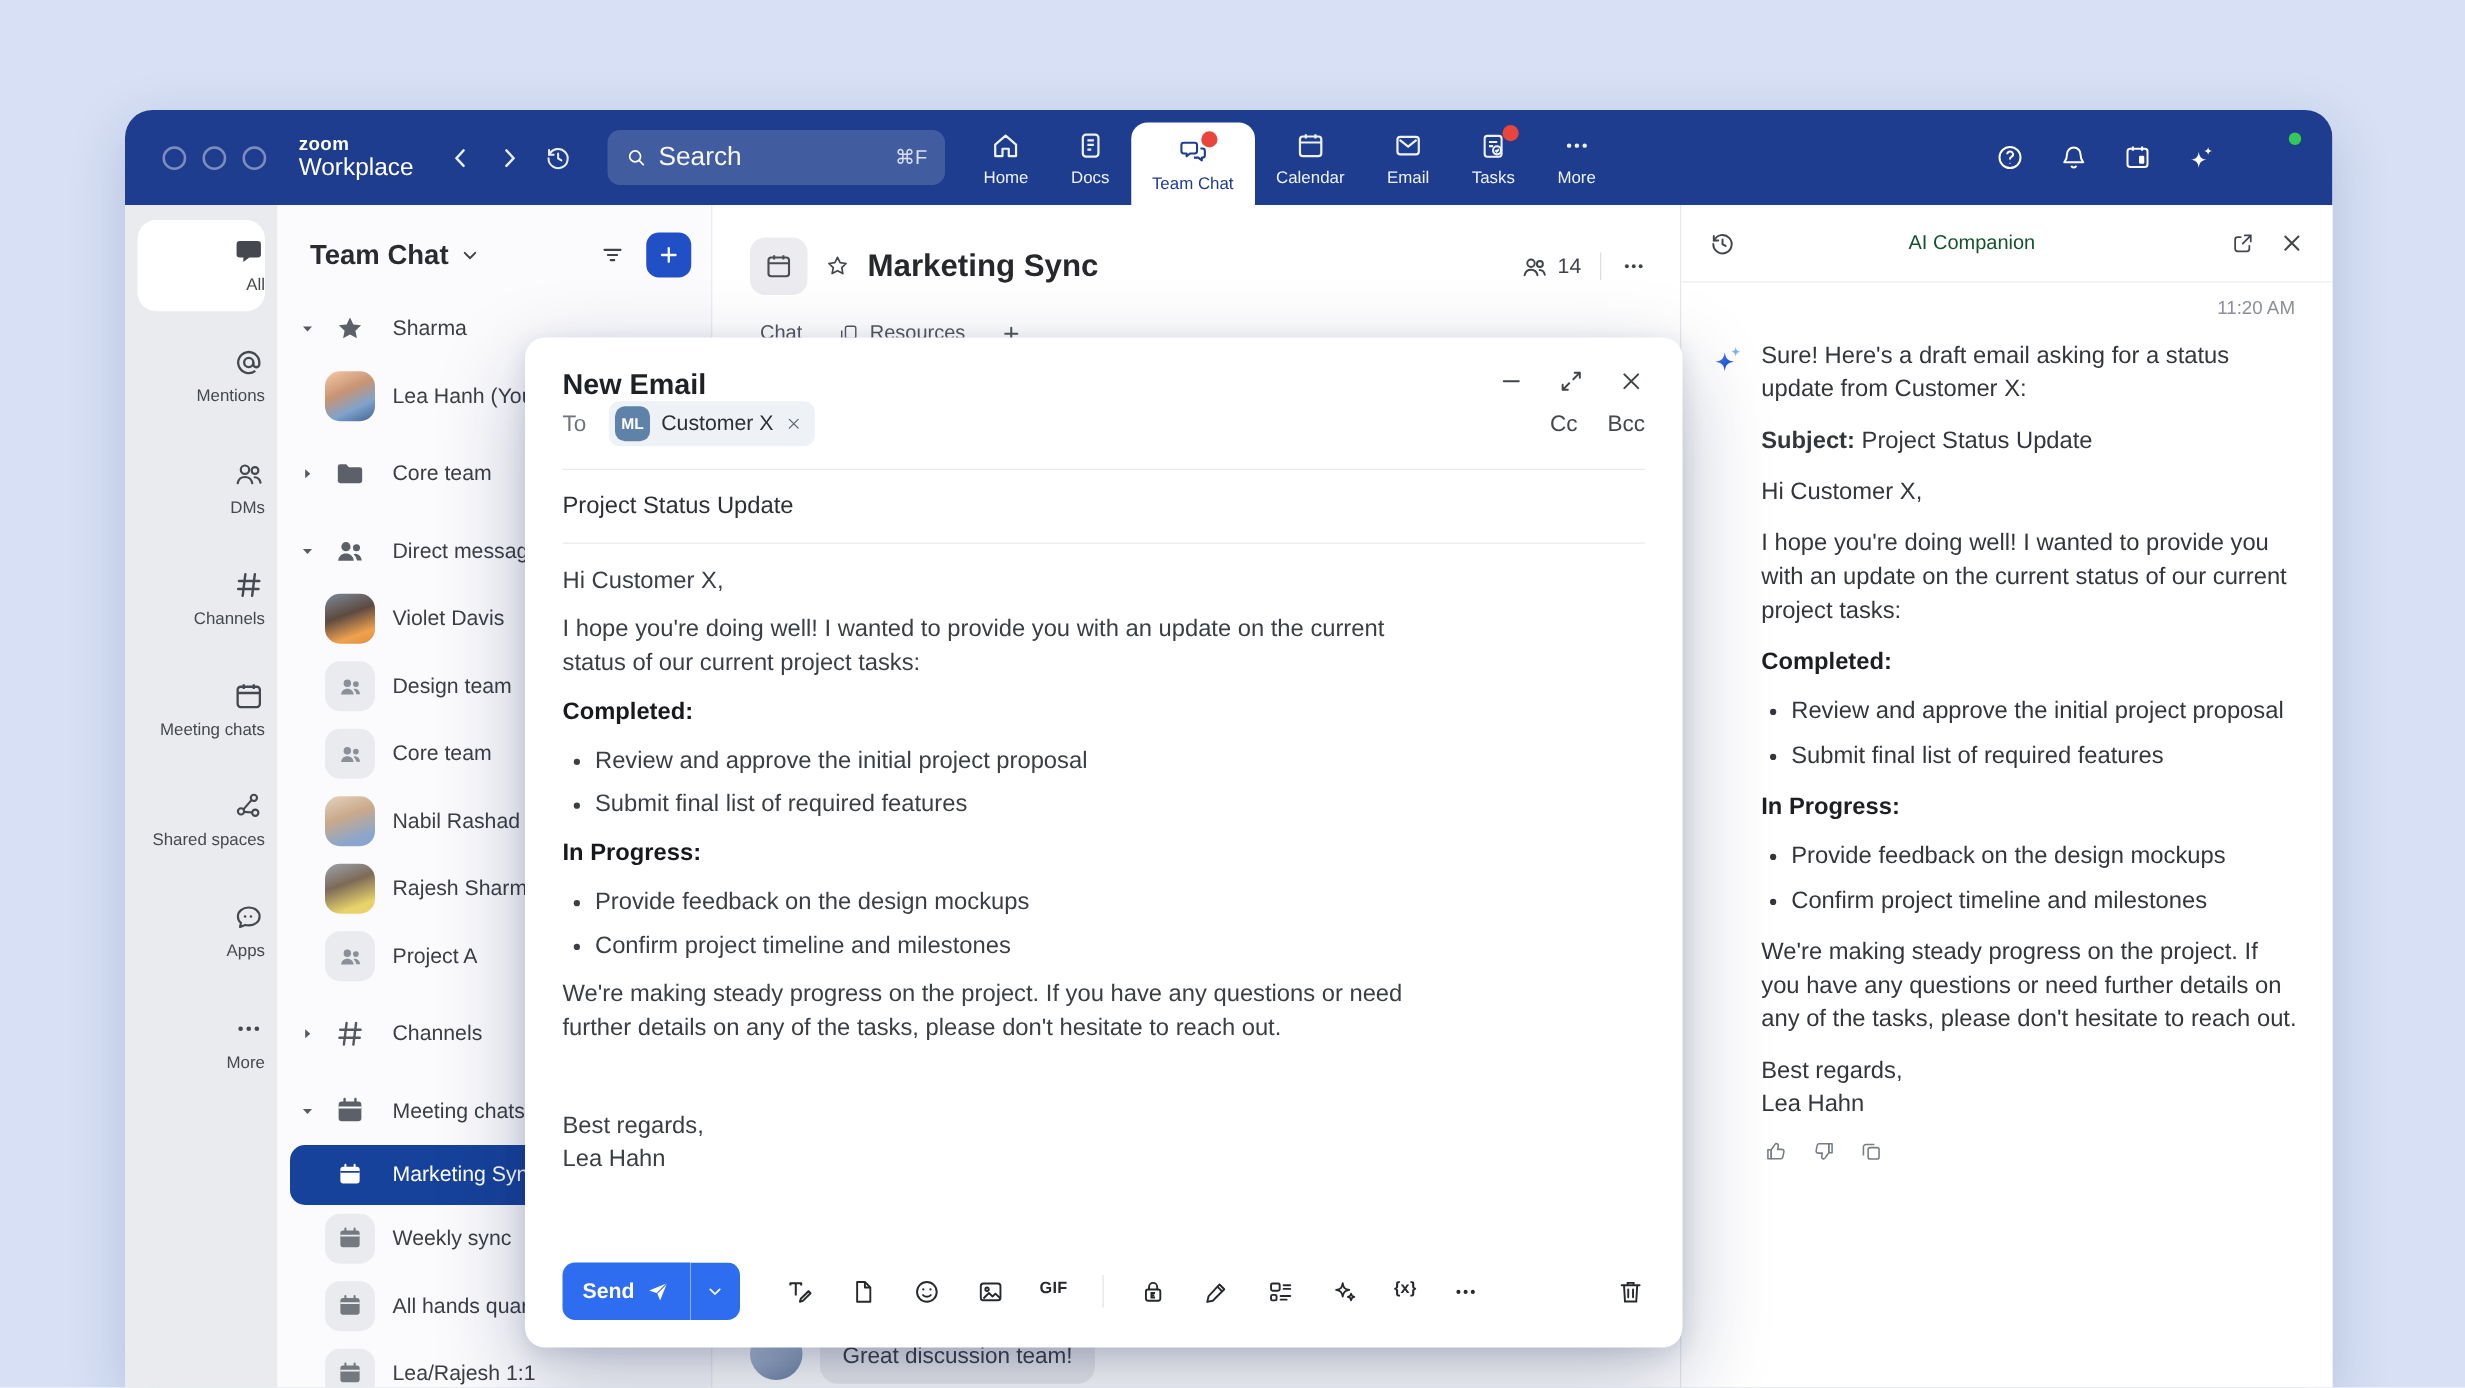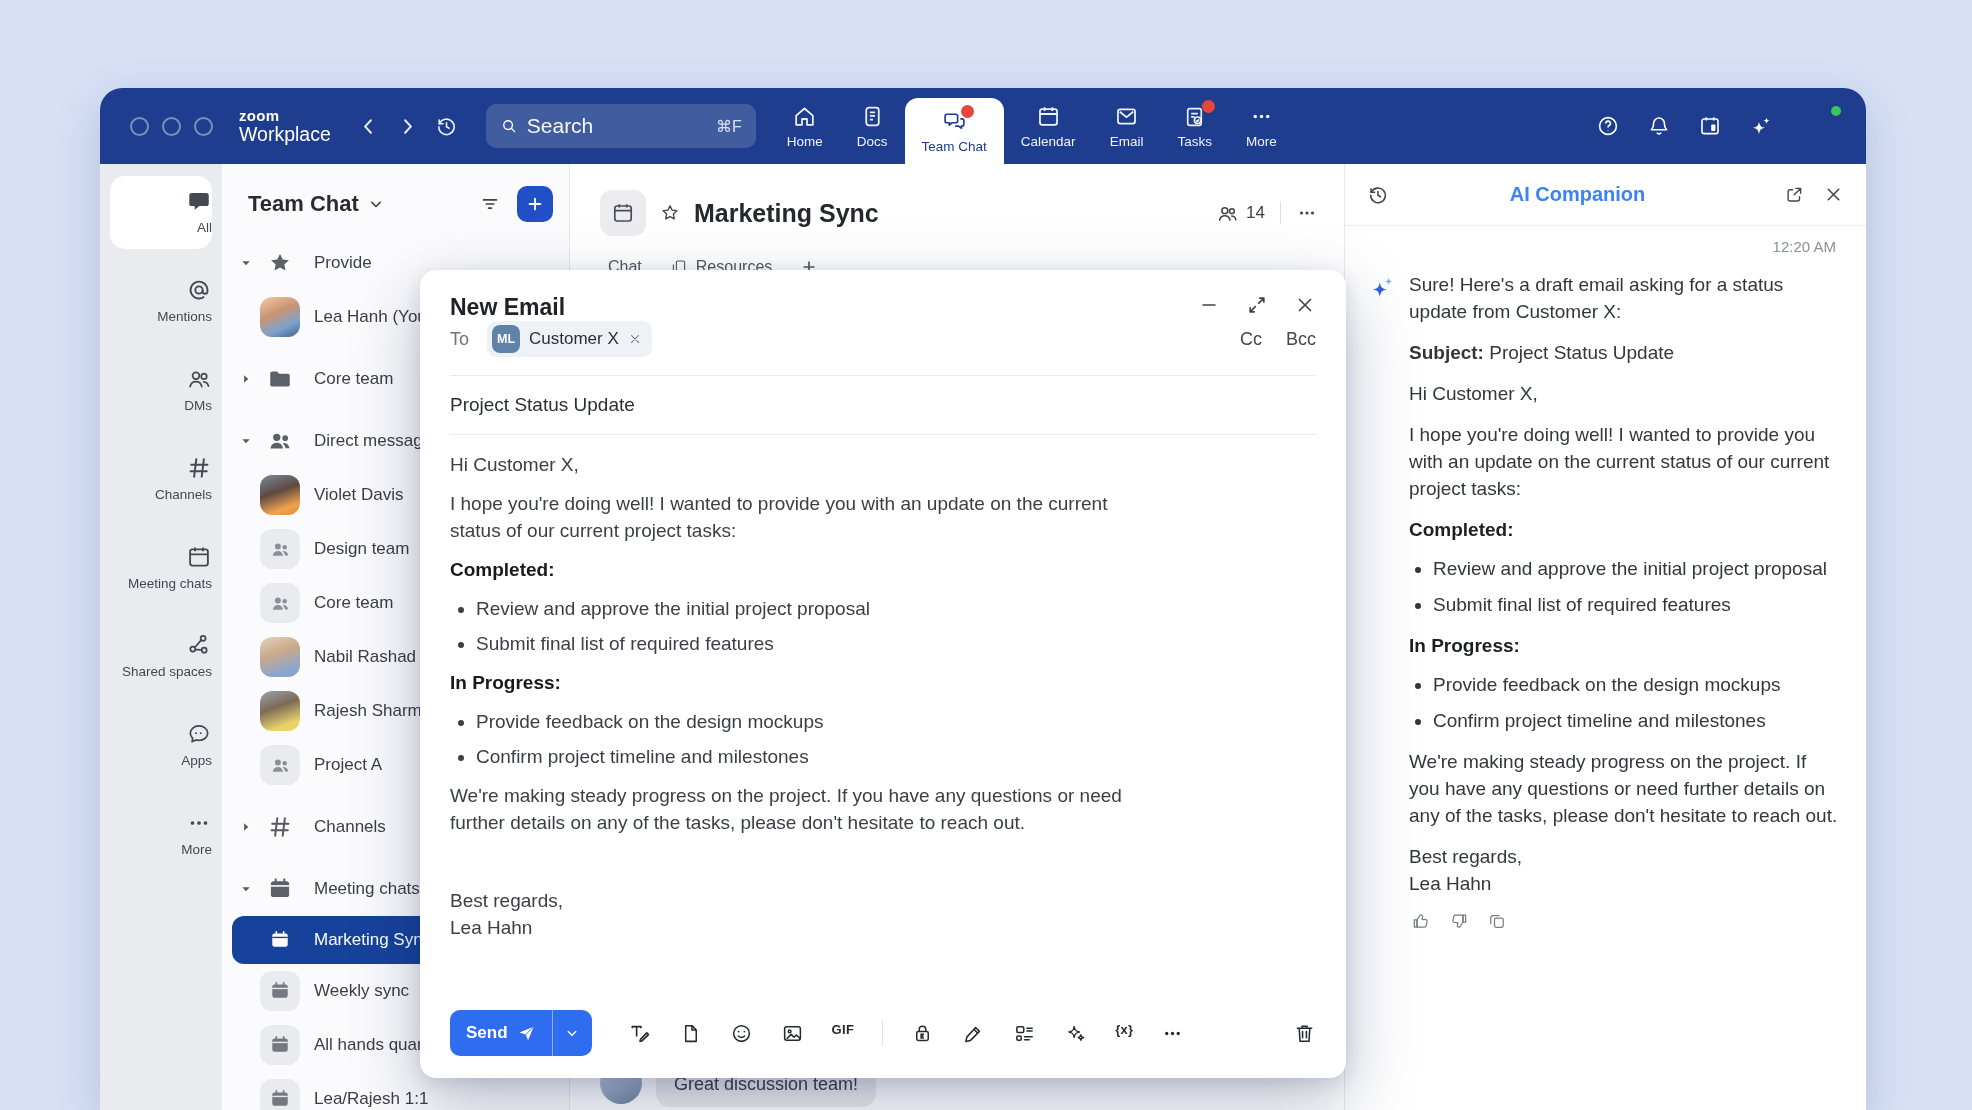--- a/index.html
+++ b/index.html
@@ -111,21 +111,21 @@
   .tabplus { width:18px; height:18px; color:#53575e; cursor:pointer; }
   .bottom-msg { position:absolute; left:30px; top:898px; display:flex; gap:14px; align-items:flex-start; }
   .bm-av { width:42px; height:42px; border-radius:50%; flex:0 0 42px;
     background:linear-gradient(160deg,#d4dceb 0%,#9fb0c8 55%,#6a7f9f 100%); }
   .bm-bubble { background:#ececef; border-radius:14px; padding:12px 18px; font-size:18px; color:#3c4046; white-space:nowrap; }
 
   
   .ai { width:522px; flex:0 0 522px; border-left:1px solid #e7e8ec; background:#fff; display:flex; flex-direction:column; }
   .ai-head { height:62px; flex:0 0 62px; display:flex; align-items:center; padding:0 22px; border-bottom:1px solid #ededf0; }
   .hic { width:22px; height:22px; color:#43464c; cursor:pointer; }
-  .ai-title { flex:1; text-align:center; font-size:20px; font-weight:700; color:#3b82f6; }
+  .ai-title { flex:1; text-align:center; font-size:16px; font-weight:400; color:#14532d; }
   .ric { width:21px; height:21px; color:#43464c; margin-left:18px; cursor:pointer; }
   .ai-body { flex:1; overflow:hidden; padding:0 26px 0 24px; }
   .ai-bubble { margin-left:auto; margin-top:-14px; max-width:432px; width:fit-content; background:#e1ecfc;
     border-radius:14px; padding:14px 18px; font-size:19px; line-height:27px; color:#2e3238; }
   .ai-time { text-align:right; color:#8b9099; font-size:15px; margin:12px 4px 16px; }
   .ai-resp { display:flex; gap:13px; }
   .ai-spark { width:27px; height:27px; flex:0 0 27px; margin-top:3px; }
   .ai-text { font-size:19px; line-height:27px; color:#33373d; max-width:436px; }
   .ai-text p { margin:0 0 14px; }
   .ai-text .hh { font-weight:700; color:#1d1f23; margin:2px 0 12px; }
@@ -433,21 +433,21 @@
                 <path d="M6.5 9.2h11L12 15.4Z"></path>
               </svg>
             </span>
             <span class="slot">
               <span class="cicon">
                 <svg viewBox="0 0 24 24" fill="currentColor">
                   <path d="m12 3.6 2.5 5.2 5.7.7-4.2 3.9 1.1 5.6L12 16.2 6.9 19l1.1-5.6-4.2-3.9 5.7-.7Z"></path>
                 </svg>
               </span>
             </span>
-            <span class="clabel">Provide</span>
+            <span class="clabel">Sharma</span>
           </div>
           <div class="crow">
             <span class="caret empty"></span>
             <span class="slot">
               <span class="av p1"></span>
             </span>
             <span class="clabel">Lea Hanh (You)</span>
           </div>
           <div class="crow sect">
             <span class="caret">
@@ -725,21 +725,21 @@
               <path d="M9.8 6.5H7A2.3 2.3 0 0 0 4.7 8.8v8.4A2.3 2.3 0 0 0 7 19.5h8.4a2.3 2.3 0 0 0 2.3-2.3v-2.8"></path>
             </svg>
           </span>
         <span class="ric">
             <svg viewBox="0 0 24 24" fill="none" stroke="currentColor" stroke-width="1.8" stroke-linecap="round">
               <path d="m6 6 12 12M18 6 6 18"></path>
             </svg>
           </span>
       </div>
       <div class="ai-body">
-        <div class="ai-time">12:20 AM</div>
+        <div class="ai-time">11:20 AM</div>
         <div class="ai-resp">
           <span class="ai-spark">
               <svg viewBox="0 0 24 24">
                 <defs>
                   <linearGradient id="gsb" x1="0" y1="0" x2="1" y2="1">
                     <stop offset="0" stop-color="#3b82f6"></stop>
                     <stop offset="1" stop-color="#1d43c0"></stop>
                   </linearGradient>
                 </defs>
                 <path d="M9.6 7c.7 4.6 2 6 6.6 6.7-4.6.7-5.9 2.1-6.6 6.7-.7-4.6-2-6-6.6-6.7 4.6-.7 5.9-2.1 6.6-6.7Z" fill="url(#gsb)"></path>

